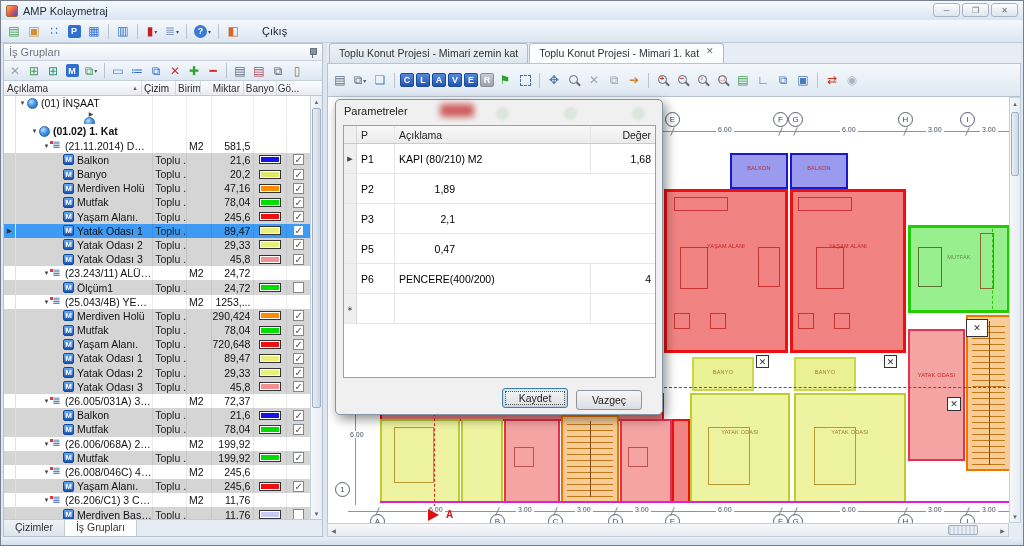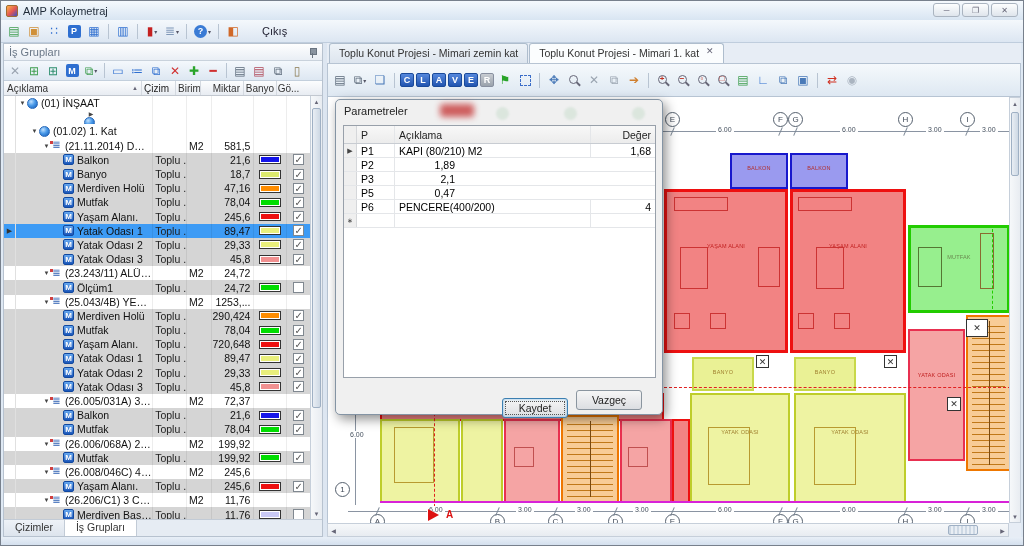--- a/index.html
+++ b/index.html
@@ -104,21 +104,21 @@
   .rail{position:absolute;top:4px;bottom:4px;left:50%;width:1px;background:#7a4a10;}
   .secarrow{position:absolute;width:0;height:0;border-top:6px solid transparent;border-bottom:6px solid transparent;border-left:11px solid #dd1111;}
   .seclabel{position:absolute;color:#dd1111;font-size:10px;font-weight:bold;}
   
   .dlg{position:absolute;left:8px;top:56px;width:328px;height:316px;background:#f0f0f0;
     border:1px solid #8494a4;border-radius:5px;box-shadow:3px 4px 12px rgba(0,0,0,.45);}
   .dlgtitle{height:21px;font-size:11px;color:#222;display:flex;align-items:center;padding-left:8px;}
   .blurred-red{position:absolute;left:104px;top:4px;width:34px;height:13px;background:#c02020;filter:blur(3px);opacity:.7;border-radius:3px;}
   .wmark{position:absolute;top:7px;width:13px;height:13px;border-radius:50%;background:#9fc9a8;opacity:.25;filter:blur(1px);}
   .ptable{position:absolute;left:7px;top:25px;width:313px;height:253px;background:#fff;border:1px solid #98a0aa;font-size:10.5px;overflow:hidden;}
-  .prow{display:flex;height:14px;border-bottom:1px solid #e4e6e9;align-items:center;}
+  .prow{display:flex;height:30px;border-bottom:1px solid #e4e6e9;align-items:center;}
   .prow.head{height:18px;background:linear-gradient(#f8f8f8,#ececec);border-bottom:1px solid #c8ccd2;color:#222;}
   .pgut{width:13px;height:100%;background:#efefef;border-right:1px solid #d5d7da;font-size:7px;color:#444;display:flex;align-items:center;justify-content:center;flex:none;}
   .pc{height:100%;display:flex;align-items:center;padding:0 4px;border-right:1px solid #e4e6e9;overflow:hidden;white-space:nowrap;}
   .p1{width:38px;}
   .p2{width:196px;}
   .p3{width:64px;justify-content:flex-end;border-right:none;}
   .btn{position:absolute;width:66px;height:20px;font-size:10.5px;text-align:center;line-height:18px;
     border:1px solid #8a959f;border-radius:3px;background:linear-gradient(#f6f6f6,#dcdee2);color:#222;}
   .btn.focus{border-color:#3c7fb1;outline:1px dotted #555;outline-offset:-4px;box-shadow:0 0 3px #8cc2ea inset;}
   .bottomstrip{position:absolute;left:0;right:0;bottom:0;height:8px;background:linear-gradient(#e8eff7,#d4e0ee);}
@@ -279,21 +279,21 @@
             <div class="lbl">(01.01 ) Zemin Kat</div>
           </div>
           <div class="cell ciz"></div>
           <div class="cell bir"></div>
           <div class="cell mik"></div>
           <div class="cell renk"></div>
           <div class="cell go"></div>
         </div>
         <div class="trow">
           <div class="gut"></div>
-          <div class="cell ack" style="padding-left: 14px;">
+          <div class="cell ack" style="padding-left: 14px; font-weight: bold;">
             <div class="arrow">▼</div>
             <div class="globe"></div>
             <div class="lbl">(01.02) 1. Kat</div>
           </div>
           <div class="cell ciz"></div>
           <div class="cell bir"></div>
           <div class="cell mik"></div>
           <div class="cell renk"></div>
           <div class="cell go"></div>
         </div>
@@ -329,21 +329,21 @@
         </div>
         <div class="trow gray">
           <div class="gut"></div>
           <div class="cell ack" style="padding-left: 38px;">
             <div class="arrow"></div>
             <div class="mic">M</div>
             <div class="lbl">Banyo</div>
           </div>
           <div class="cell ciz">Toplu ...</div>
           <div class="cell bir"></div>
-          <div class="cell mik">18,7</div>
+          <div class="cell mik">20,2</div>
           <div class="cell renk">
             <div class="swatch" style="background: rgb(220, 234, 110);"></div>
           </div>
           <div class="cell go">
             <div class="check">✓</div>
           </div>
         </div>
         <div class="trow gray">
           <div class="gut"></div>
           <div class="cell ack" style="padding-left: 38px;">
@@ -1004,19 +1004,19 @@
             <div class="pc p2">PENCERE(400/200)</div>
             <div class="pc p3">4</div>
           </div>
           <div class="prow">
             <div class="pgut">∗</div>
             <div class="pc p1"></div>
             <div class="pc p2"></div>
             <div class="pc p3"></div>
           </div>
         </div>
-      <div class="btn focus" style="left:166px;top:298px;text-align:center;">Kaydet</div>
+      <div class="btn focus" style="left:166px;top:288px;text-align:center;">Kaydet</div>
       <div class="btn" style="left:240px;top:290px;">Vazgeç</div>
     </div>
   </div>
 
   <div class="bottomstrip"></div>
 </div>
 
 </body></html>

